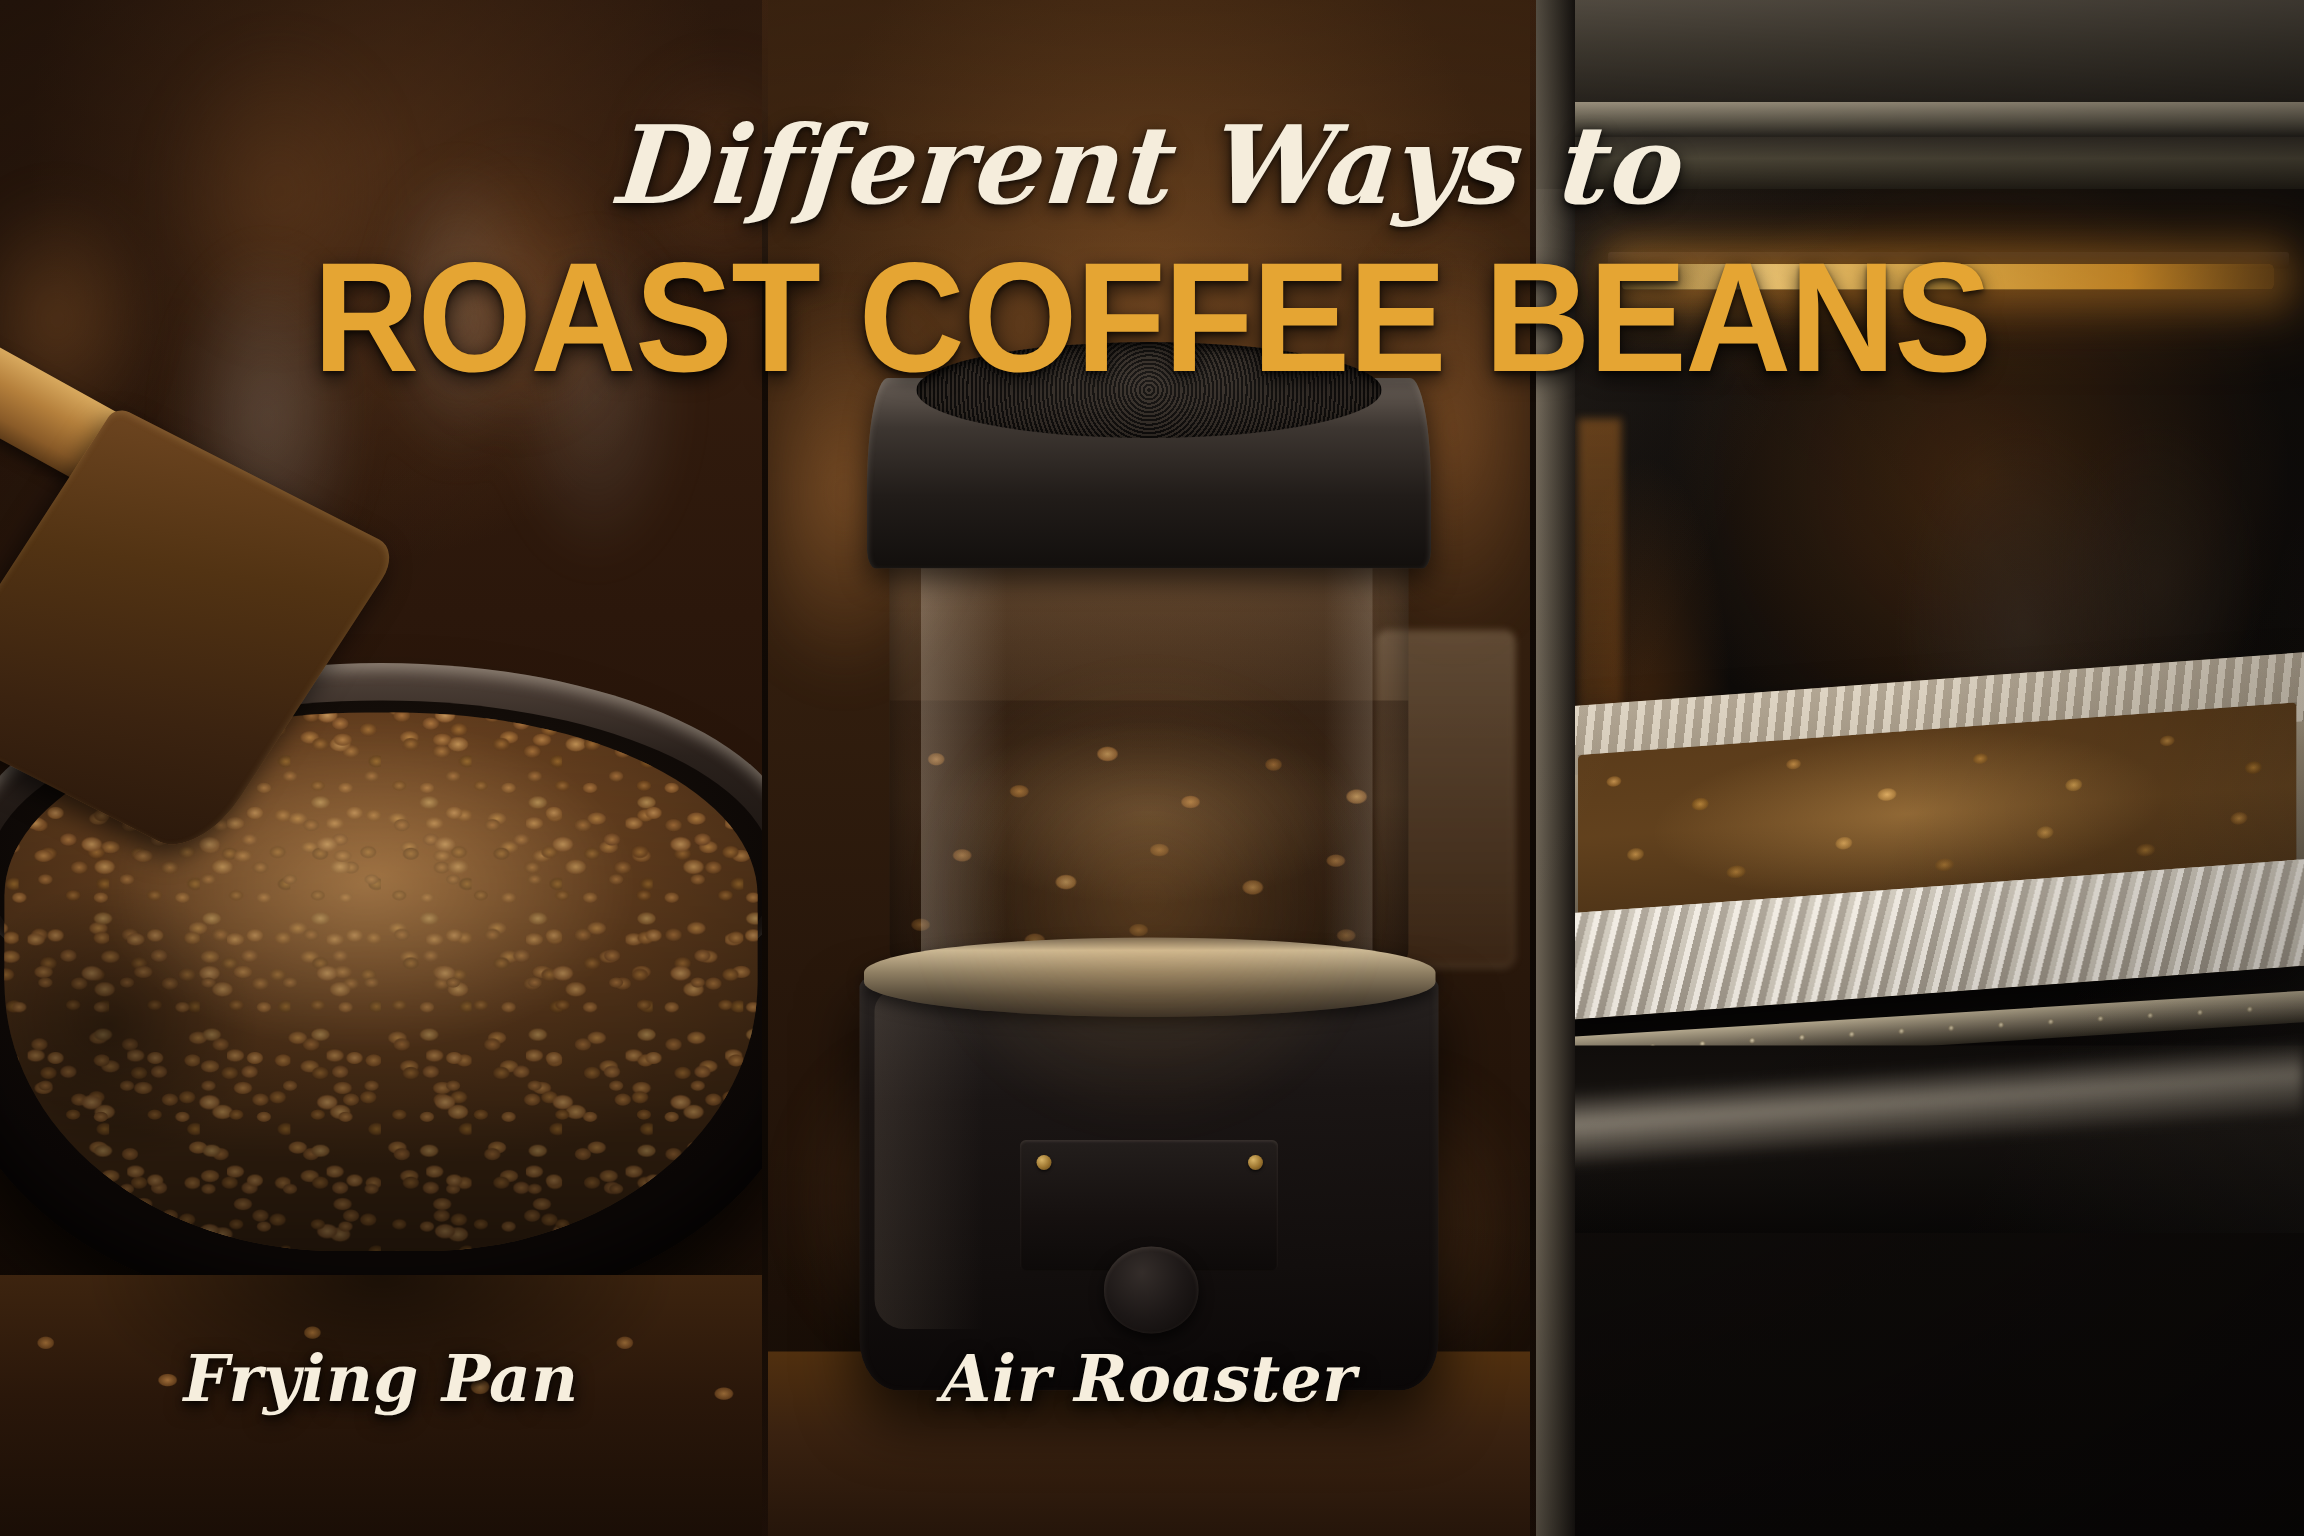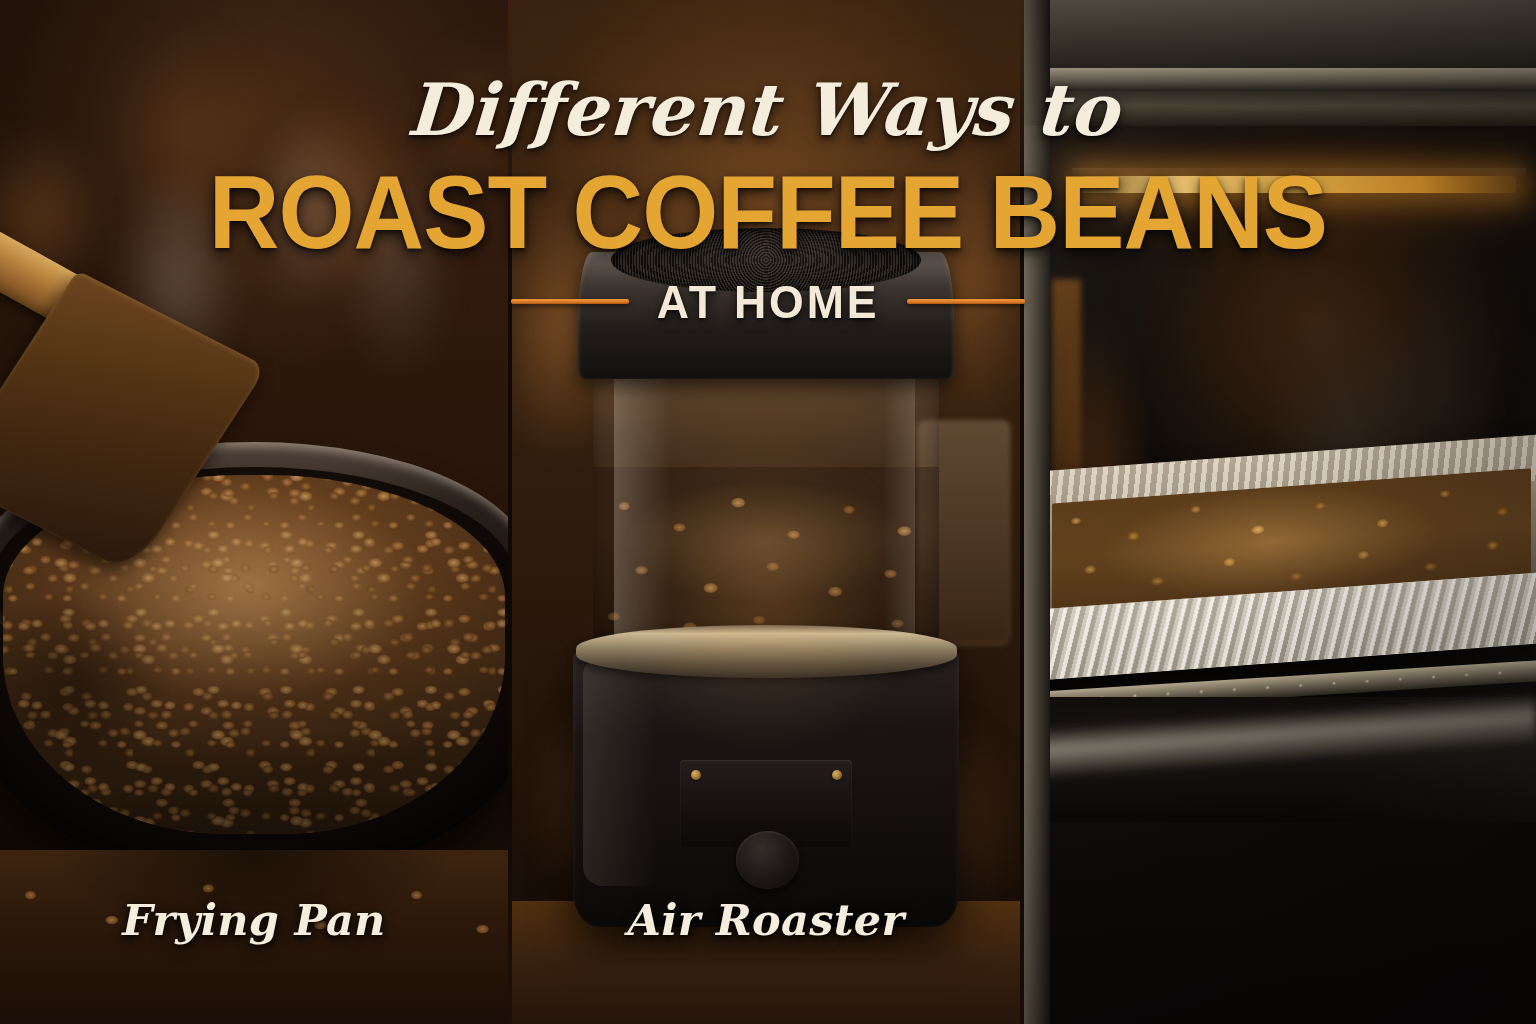--- a/index.html
+++ b/index.html
@@ -583,25 +583,20 @@
     <div class="divider d1"></div>
     <div class="divider d2"></div>
   </div>
 
   <div class="grain"></div>
   <div class="vignette"></div>
 
   <div class="title-wrap">
     <div class="script">Different Ways to</div>
     <div class="headline">ROAST COFFEE BEANS</div>
-    <div class="subrow">
-      <span class="dash"></span>
-      <span class="subhead">AT HOME</span>
-      <span class="dash"></span>
-    </div>
   </div>
 
   <div class="labels">
     <div class="label lab-left">Frying Pan</div>
     <div class="label lab-mid">Air Roaster</div>
   </div>
 
 </div>
 
 </body></html>

